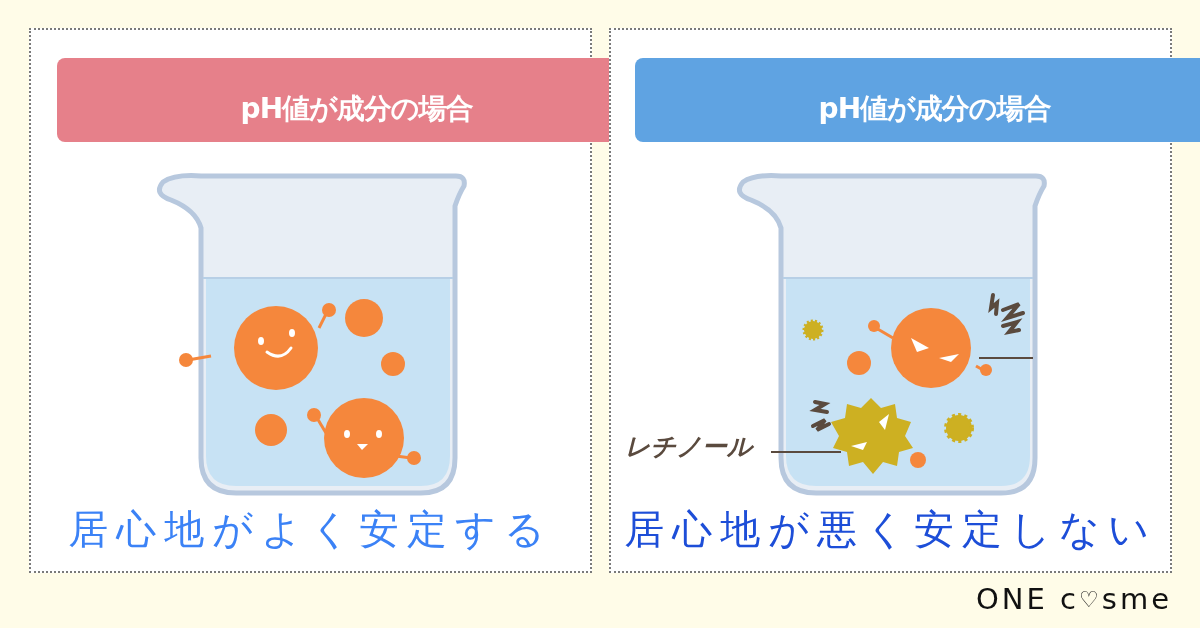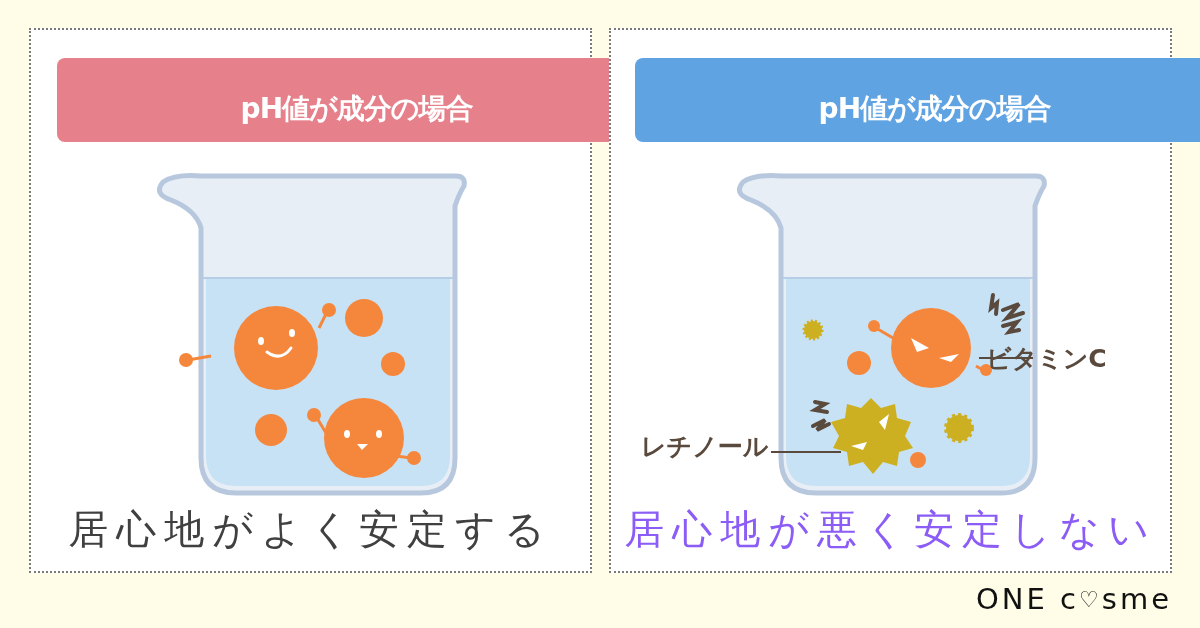--- a/index.html
+++ b/index.html
@@ -66,21 +66,21 @@
       <circle cx="173" cy="257" r="7" fill="#F5873C"></circle>
       <line x1="255" y1="298" x2="270" y2="300" stroke="#F5873C" stroke-width="3"></line>
       <circle cx="273" cy="300" r="7" fill="#F5873C"></circle>
       <circle cx="223" cy="280" r="40" fill="#F5873C"></circle>
       <ellipse cx="206" cy="276" rx="3" ry="4" fill="#fff"></ellipse>
       <ellipse cx="238" cy="276" rx="3" ry="4" fill="#fff"></ellipse>
       <path d="M216 286 L227 286 L221 292 Z" fill="#fff"></path>
     </g>
   </svg>
 
-  <div class="caption" style="color:#404040;">居心地がよく安定する</div>
+  <div class="caption" style="color:#3b82f6;">居心地がよく安定する</div>
 </div>
 
 <div class="panel right">
   <div class="banner" style="background:#5FA3E2; left:24px;">
     <span class="small">pH値が</span>
     <span class="small">成分の場合</span>
   </div>
 
   <svg class="beaker" style="left:110px;" width="340" height="340" viewBox="0 0 340 340">
     <path d="M60 18 L315 18 Q325 18 323 28 Q318 36 314 48 L314 300 Q314 335 280 335 L95 335 Q60 335 60 300 L60 70 Q55 52 30 42 Q12 36 22 24 Q34 16 60 18 Z" fill="#E8EEF5" stroke="#B7C8DE" stroke-width="5" stroke-linejoin="round"></path>
@@ -115,22 +115,21 @@
       <path d="M158 264 L168 256 L164 272 Z" fill="#fff"></path>
       <path d="M130 288 L146 284 L142 292 Z" fill="#fff"></path>
     </g>
     <g stroke="#5a4a3e" stroke-width="4" fill="none" stroke-linecap="round">
       <path d="M94 244 L104 246 L94 252 L106 254"></path>
       <path d="M92 268 L104 262 L96 272 L108 266"></path>
     </g>
     <line x1="50" y1="294" x2="120" y2="294" stroke="#5a4a3e" stroke-width="2"></line>
   </svg>
 
-  <div class="label" style="left:375px; top:312px;">ビタミンC</div>
-  <div class="label" style="left:30px; top:400px;">レチノール</div>
+  <div class="label" style="left:14px; top:400px;font-style:italic;">レチノール</div>
 
-  <div class="caption" style="color:#8b5cf6;">居心地が悪く安定しない</div>
+  <div class="caption" style="color:#1d4ed8;">居心地が悪く安定しない</div>
 </div>
 
 <div class="logo">
   <span>ONE</span>
   <span>c</span><span class="heart">♡</span><span>sme</span>
 </div>
 
 </body></html>

